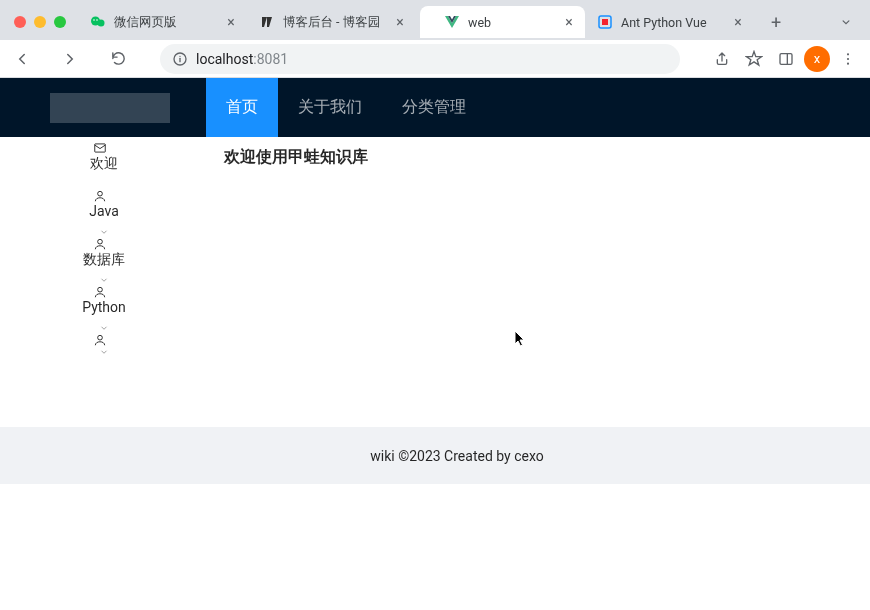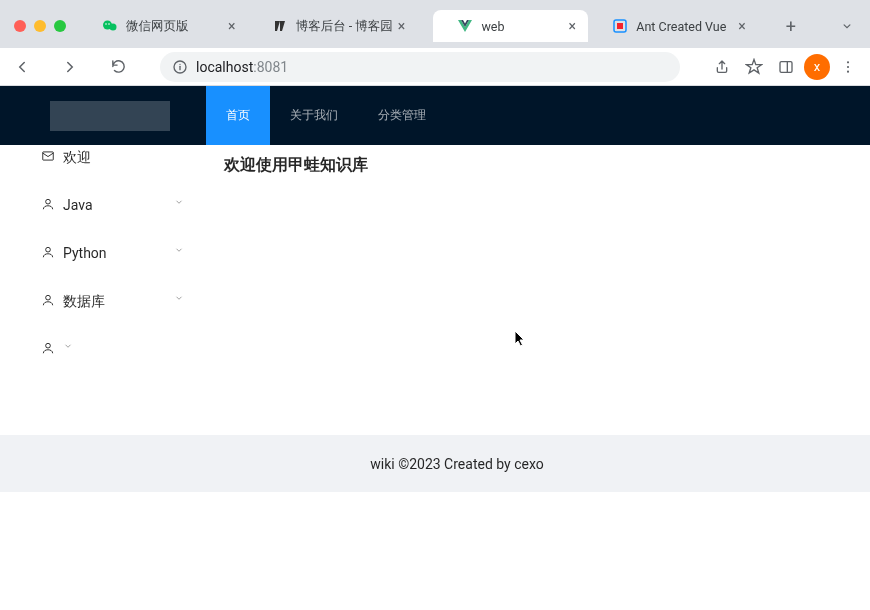--- a/index.html
+++ b/index.html
@@ -1,20 +1,20 @@
 <!DOCTYPE html>
 <html><head>
   <meta charset="utf-8">
   <style>
     * { box-sizing: border-box; margin: 0; padding: 0; }
     body { font-family: -apple-system, BlinkMacSystemFont, "Segoe UI", Roboto, "Helvetica Neue", Arial, sans-serif; width: 870px; height: 610px; background: #fff; overflow: hidden; }
 
     
     .browser-chrome { background: #dee1e6; }
-    .tab-strip { display: flex; align-items: center; height: 48px; padding: 4px 8px 0 8px; gap: 16px; }
+    .tab-strip { display: flex; align-items: center; height: 40px; padding: 4px 8px 0 8px; gap: 4px; }
     .traffic-lights { display: flex; gap: 8px; padding: 0 12px 0 6px; }
     .tl { width: 12px; height: 12px; border-radius: 50%; }
     .tl.red { background: #ff5f57; }
     .tl.yellow { background: #febc2e; }
     .tl.green { background: #28c840; }
     .tab { display: flex; align-items: center; height: 32px; padding: 0 8px; font-size: 12.5px; color: #3c4043; border-radius: 8px 8px 0 0; width: 165px; position: relative; cursor: pointer; }
     .tab.active { background: #fff; padding-left: 24px; }
     .tab .favicon { width: 16px; height: 16px; margin-right: 8px; flex-shrink: 0; }
     .tab .title { flex: 1; white-space: nowrap; overflow: hidden; text-overflow: ellipsis; }
     .tab .close { width: 16px; height: 16px; display: flex; align-items: center; justify-content: center; color: #5f6368; font-size: 14px; cursor: pointer; border-radius: 50%; }
@@ -29,26 +29,26 @@
     .addr-host { color: #202124; }
     .addr-port { color: #80868b; }
     .toolbar-right { display: flex; align-items: center; gap: 4px; }
     .tb-icon { width: 28px; height: 28px; display: flex; align-items: center; justify-content: center; color: #5f6368; cursor: pointer; border-radius: 50%; }
     .avatar { width: 26px; height: 26px; border-radius: 50%; background: #ff6d00; color: #fff; display: flex; align-items: center; justify-content: center; font-size: 13px; cursor: pointer; }
 
     
     .app-header { background: #001529; height: 59px; display: flex; align-items: center; }
     .logo-box { width: 120px; height: 30px; background: #334454; margin: 0 36px 0 50px; }
     .nav-menu { display: flex; height: 100%; }
-    .nav-item { display: flex; align-items: center; padding: 14px 20px; color: rgba(255,255,255,0.65); font-size: 12px; cursor: pointer; }
+    .nav-item { display: flex; align-items: center; padding: 14px 20px; color: rgba(255,255,255,0.65); font-size: 16px; cursor: pointer; }
     .nav-item.active { background: #1890ff; color: #fff; }
 
     .app-body { display: flex; height: 290px; background: #fff; }
     .sidebar { width: 200px; padding: 4px 0; }
-    .side-item { display: flex; height: 48px; padding: 0 16px 0 41px; font-size: 14px; color: rgba(0,0,0,0.85); cursor: pointer; }
+    .side-item { display: flex; align-items: center; height: 48px; padding: 0 16px 0 24px; font-size: 14px; color: rgba(0,0,0,0.85); cursor: pointer; flex-direction: column; }
     .side-item .icon { margin-right: 8px; display: inline-flex; }
     .side-item .label { flex: 1; }
     .side-item .arrow { color: rgba(0,0,0,0.45); }
 
     .main-content { flex: 1; padding: 10px 24px; }
     .main-title { font-size: 16px; font-weight: 600; color: rgba(0,0,0,0.85); }
 
     .app-footer { background: #f0f2f5; height: 57px; display: flex; align-items: center; justify-content: center; font-size: 14px; color: rgba(0,0,0,0.85); padding-left: 44px; }
 
     .cursor { position: absolute; left: 514px; top: 330px; pointer-events: none; }
@@ -100,21 +100,21 @@
       <span class="close">×</span>
     </div>
 
     <div class="tab">
       <span class="favicon">
         <svg viewBox="0 0 16 16">
             <rect x="2" y="2" width="12" height="12" rx="2" fill="none" stroke="#1890ff" stroke-width="1.5"></rect>
             <rect x="5" y="5" width="6" height="6" fill="#f5222d"></rect>
           </svg>
       </span>
-      <span class="title">Ant Created Vue</span>
+      <span class="title">Ant Python Vue</span>
       <span class="close">×</span>
     </div>
 
     <div class="new-tab">+</div>
     <div class="tab-spacer"></div>
     <div class="tab-chevron">
       <svg width="14" height="14" viewBox="0 0 24 24">
           <path d="M7 10l5 5 5-5" fill="none" stroke="#5f6368" stroke-width="2" stroke-linecap="round"></path>
         </svg>
     </div>
@@ -216,36 +216,36 @@
       </span>
     </div>
 
     <div class="side-item">
       <span class="icon">
         <svg width="14" height="14" viewBox="0 0 24 24">
             <circle cx="12" cy="8" r="4" fill="none" stroke="currentColor" stroke-width="1.6"></circle>
             <path d="M4 21c0-4 4-6 8-6s8 2 8 6" fill="none" stroke="currentColor" stroke-width="1.6"></path>
           </svg>
       </span>
+      <span class="label">数据库</span>
+      <span class="arrow">
+        <svg width="10" height="10" viewBox="0 0 24 24">
+            <path d="M6 9l6 6 6-6" fill="none" stroke="currentColor" stroke-width="2"></path>
+          </svg>
+      </span>
+    </div>
+
+    <div class="side-item">
+      <span class="icon">
+        <svg width="14" height="14" viewBox="0 0 24 24">
+            <circle cx="12" cy="8" r="4" fill="none" stroke="currentColor" stroke-width="1.6"></circle>
+            <path d="M4 21c0-4 4-6 8-6s8 2 8 6" fill="none" stroke="currentColor" stroke-width="1.6"></path>
+          </svg>
+      </span>
       <span class="label">Python</span>
-      <span class="arrow">
-        <svg width="10" height="10" viewBox="0 0 24 24">
-            <path d="M6 9l6 6 6-6" fill="none" stroke="currentColor" stroke-width="2"></path>
-          </svg>
-      </span>
-    </div>
-
-    <div class="side-item">
-      <span class="icon">
-        <svg width="14" height="14" viewBox="0 0 24 24">
-            <circle cx="12" cy="8" r="4" fill="none" stroke="currentColor" stroke-width="1.6"></circle>
-            <path d="M4 21c0-4 4-6 8-6s8 2 8 6" fill="none" stroke="currentColor" stroke-width="1.6"></path>
-          </svg>
-      </span>
-      <span class="label">数据库</span>
       <span class="arrow">
         <svg width="10" height="10" viewBox="0 0 24 24">
             <path d="M6 9l6 6 6-6" fill="none" stroke="currentColor" stroke-width="2"></path>
           </svg>
       </span>
     </div>
 
     <div class="side-item">
       <span class="icon">
         <svg width="14" height="14" viewBox="0 0 24 24">

